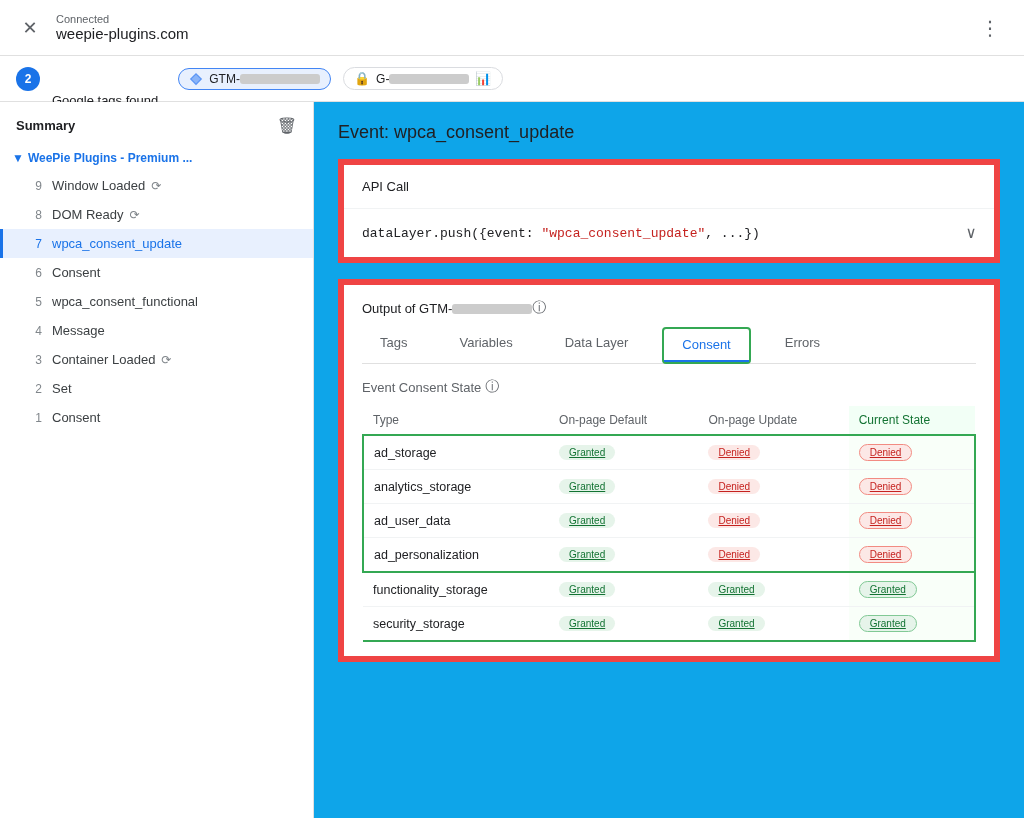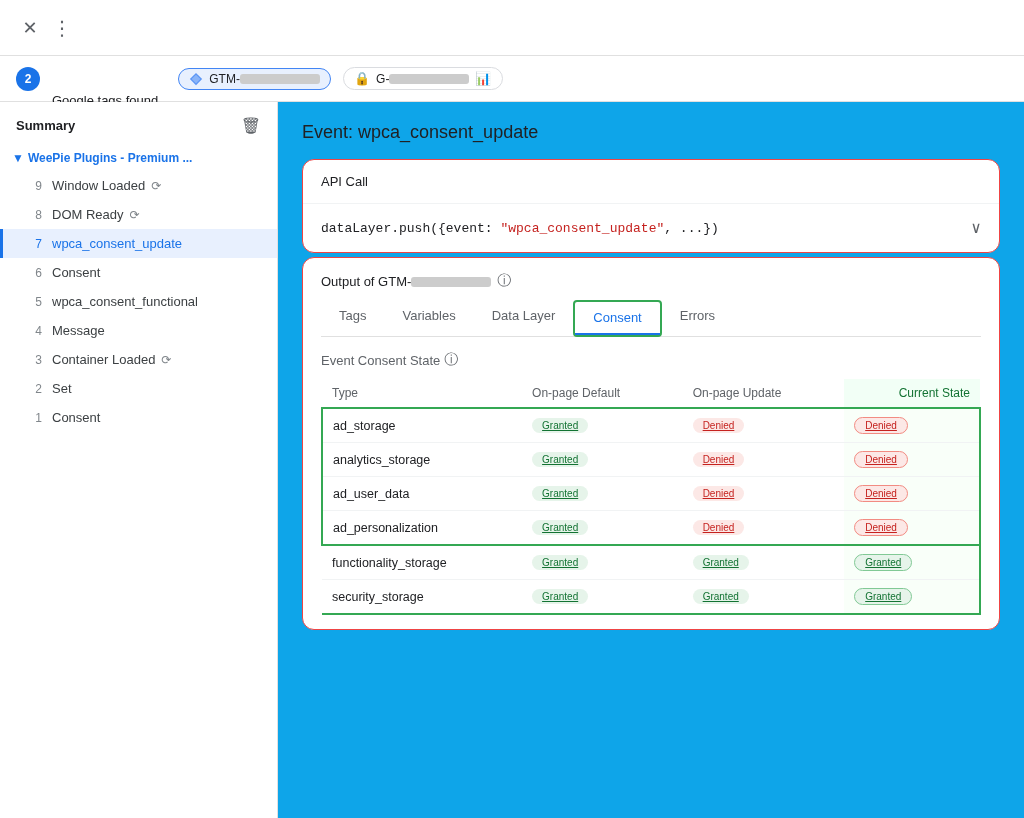--- a/index.html
+++ b/index.html
@@ -111,21 +111,21 @@
     }
 
     
     .main-layout {
       display: flex;
       height: calc(818px - 56px - 46px);
     }
 
     
     .sidebar {
-      width: 278px;
+      width: 314px;
       background: #fff;
       border-right: 1px solid #e0e0e0;
       overflow-y: auto;
       flex-shrink: 0;
     }
     .sidebar-header {
       display: flex;
       align-items: center;
       justify-content: space-between;
       padding: 14px 16px 10px;
@@ -187,23 +187,23 @@
     .page-title {
       font-size: 18px;
       font-weight: 400;
       color: #202124;
       margin-bottom: 16px;
     }
 
     
     .card {
       background: #fff;
-      border-radius: 12px;
-      border: 1px solid #ef4444;
-      margin-bottom: 4px;
+      border-radius: 0;
+      border: 6px solid #ef4444;
+      margin-bottom: 16px;
       overflow: hidden;
     }
     .card-header {
       padding: 14px 18px;
       font-size: 13px;
       font-weight: 500;
       color: #202124;
       border-bottom: 1px solid #f1f3f4;
     }
     .card-body {
@@ -224,31 +224,30 @@
     
     .output-card-header {
       padding: 14px 18px 0;
     }
     .output-title {
       font-size: 13px;
       font-weight: 500;
       color: #202124;
       display: flex;
       align-items: center;
-      gap: 6px;
       margin-bottom: 10px;
     }
     .info-icon {
       color: #5f6368;
       font-size: 14px;
       cursor: pointer;
     }
     .tabs-row {
       display: flex;
-      gap: 0;
+      gap: 16px;
       border-bottom: 1px solid #e0e0e0;
     }
     .tab {
       padding: 8px 18px;
       font-size: 13px;
       color: #5f6368;
       cursor: pointer;
       border-bottom: 2px solid transparent;
       margin-bottom: -1px;
     }
@@ -292,21 +291,20 @@
       padding: 7px 10px;
       color: #5f6368;
       font-weight: 500;
       font-size: 12px;
       border-bottom: 1px solid #e0e0e0;
       background: #fff;
     }
     .consent-table th.current-state-header {
       color: #137333;
       background: #f2fff6;
-      text-align: right;
     }
     .consent-table td {
       padding: 8px 10px;
       border-bottom: 1px solid #f1f3f4;
       color: #202124;
     }
     .consent-table tr:last-child td { border-bottom: none; }
     .badge {
       display: inline-block;
       padding: 2px 10px;
@@ -349,20 +347,24 @@
       height: 10px;
       vertical-align: middle;
     }
   </style>
 </head>
 <body>
 
 <div class="top-bar">
   <div class="close-btn">
     <span>✕</span>
+  </div>
+  <div class="top-bar-info">
+    <div class="top-bar-status">Connected</div>
+    <div class="top-bar-domain">weepie-plugins.com</div>
   </div>
   <div class="top-bar-menu">⋮</div>
 </div>
 
 <div class="tag-row">
   <div class="tag-count-badge">2</div>
   <span class="tag-found-label">Google tags found</span>
   <div class="tag-badge tag-badge-gtm">
 
     <svg class="gtm-diamond" viewBox="0 0 16 16">

